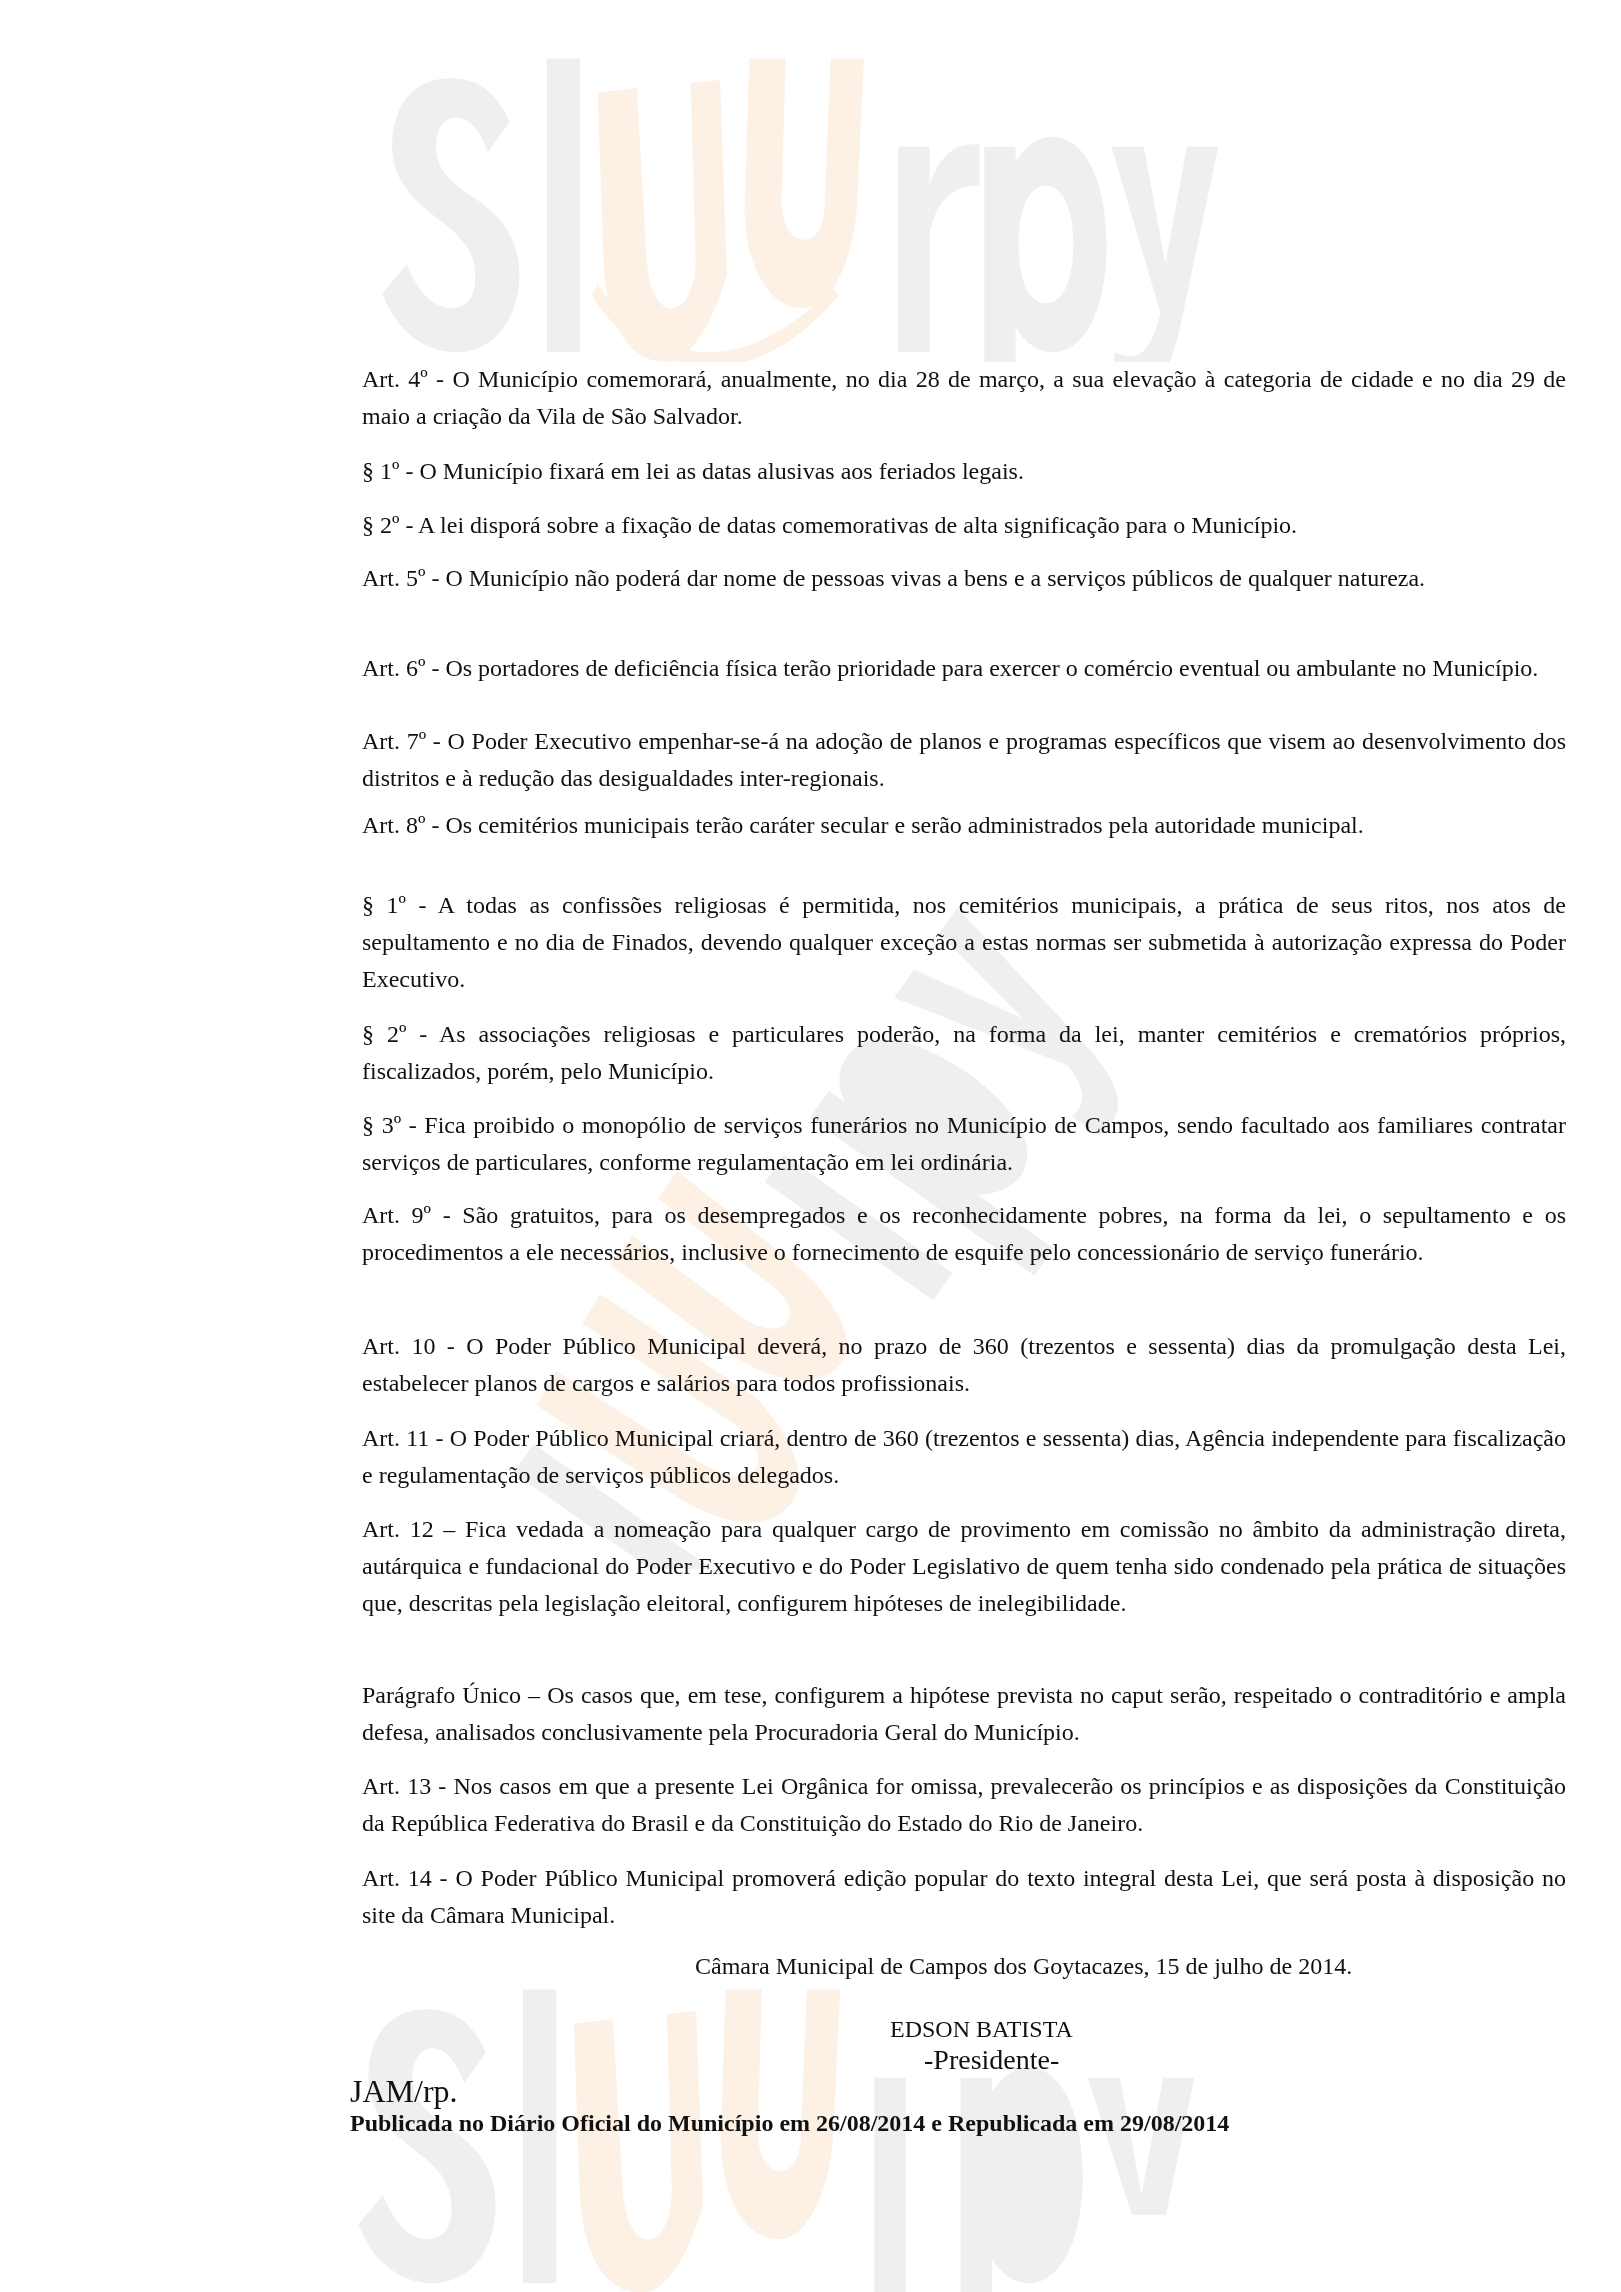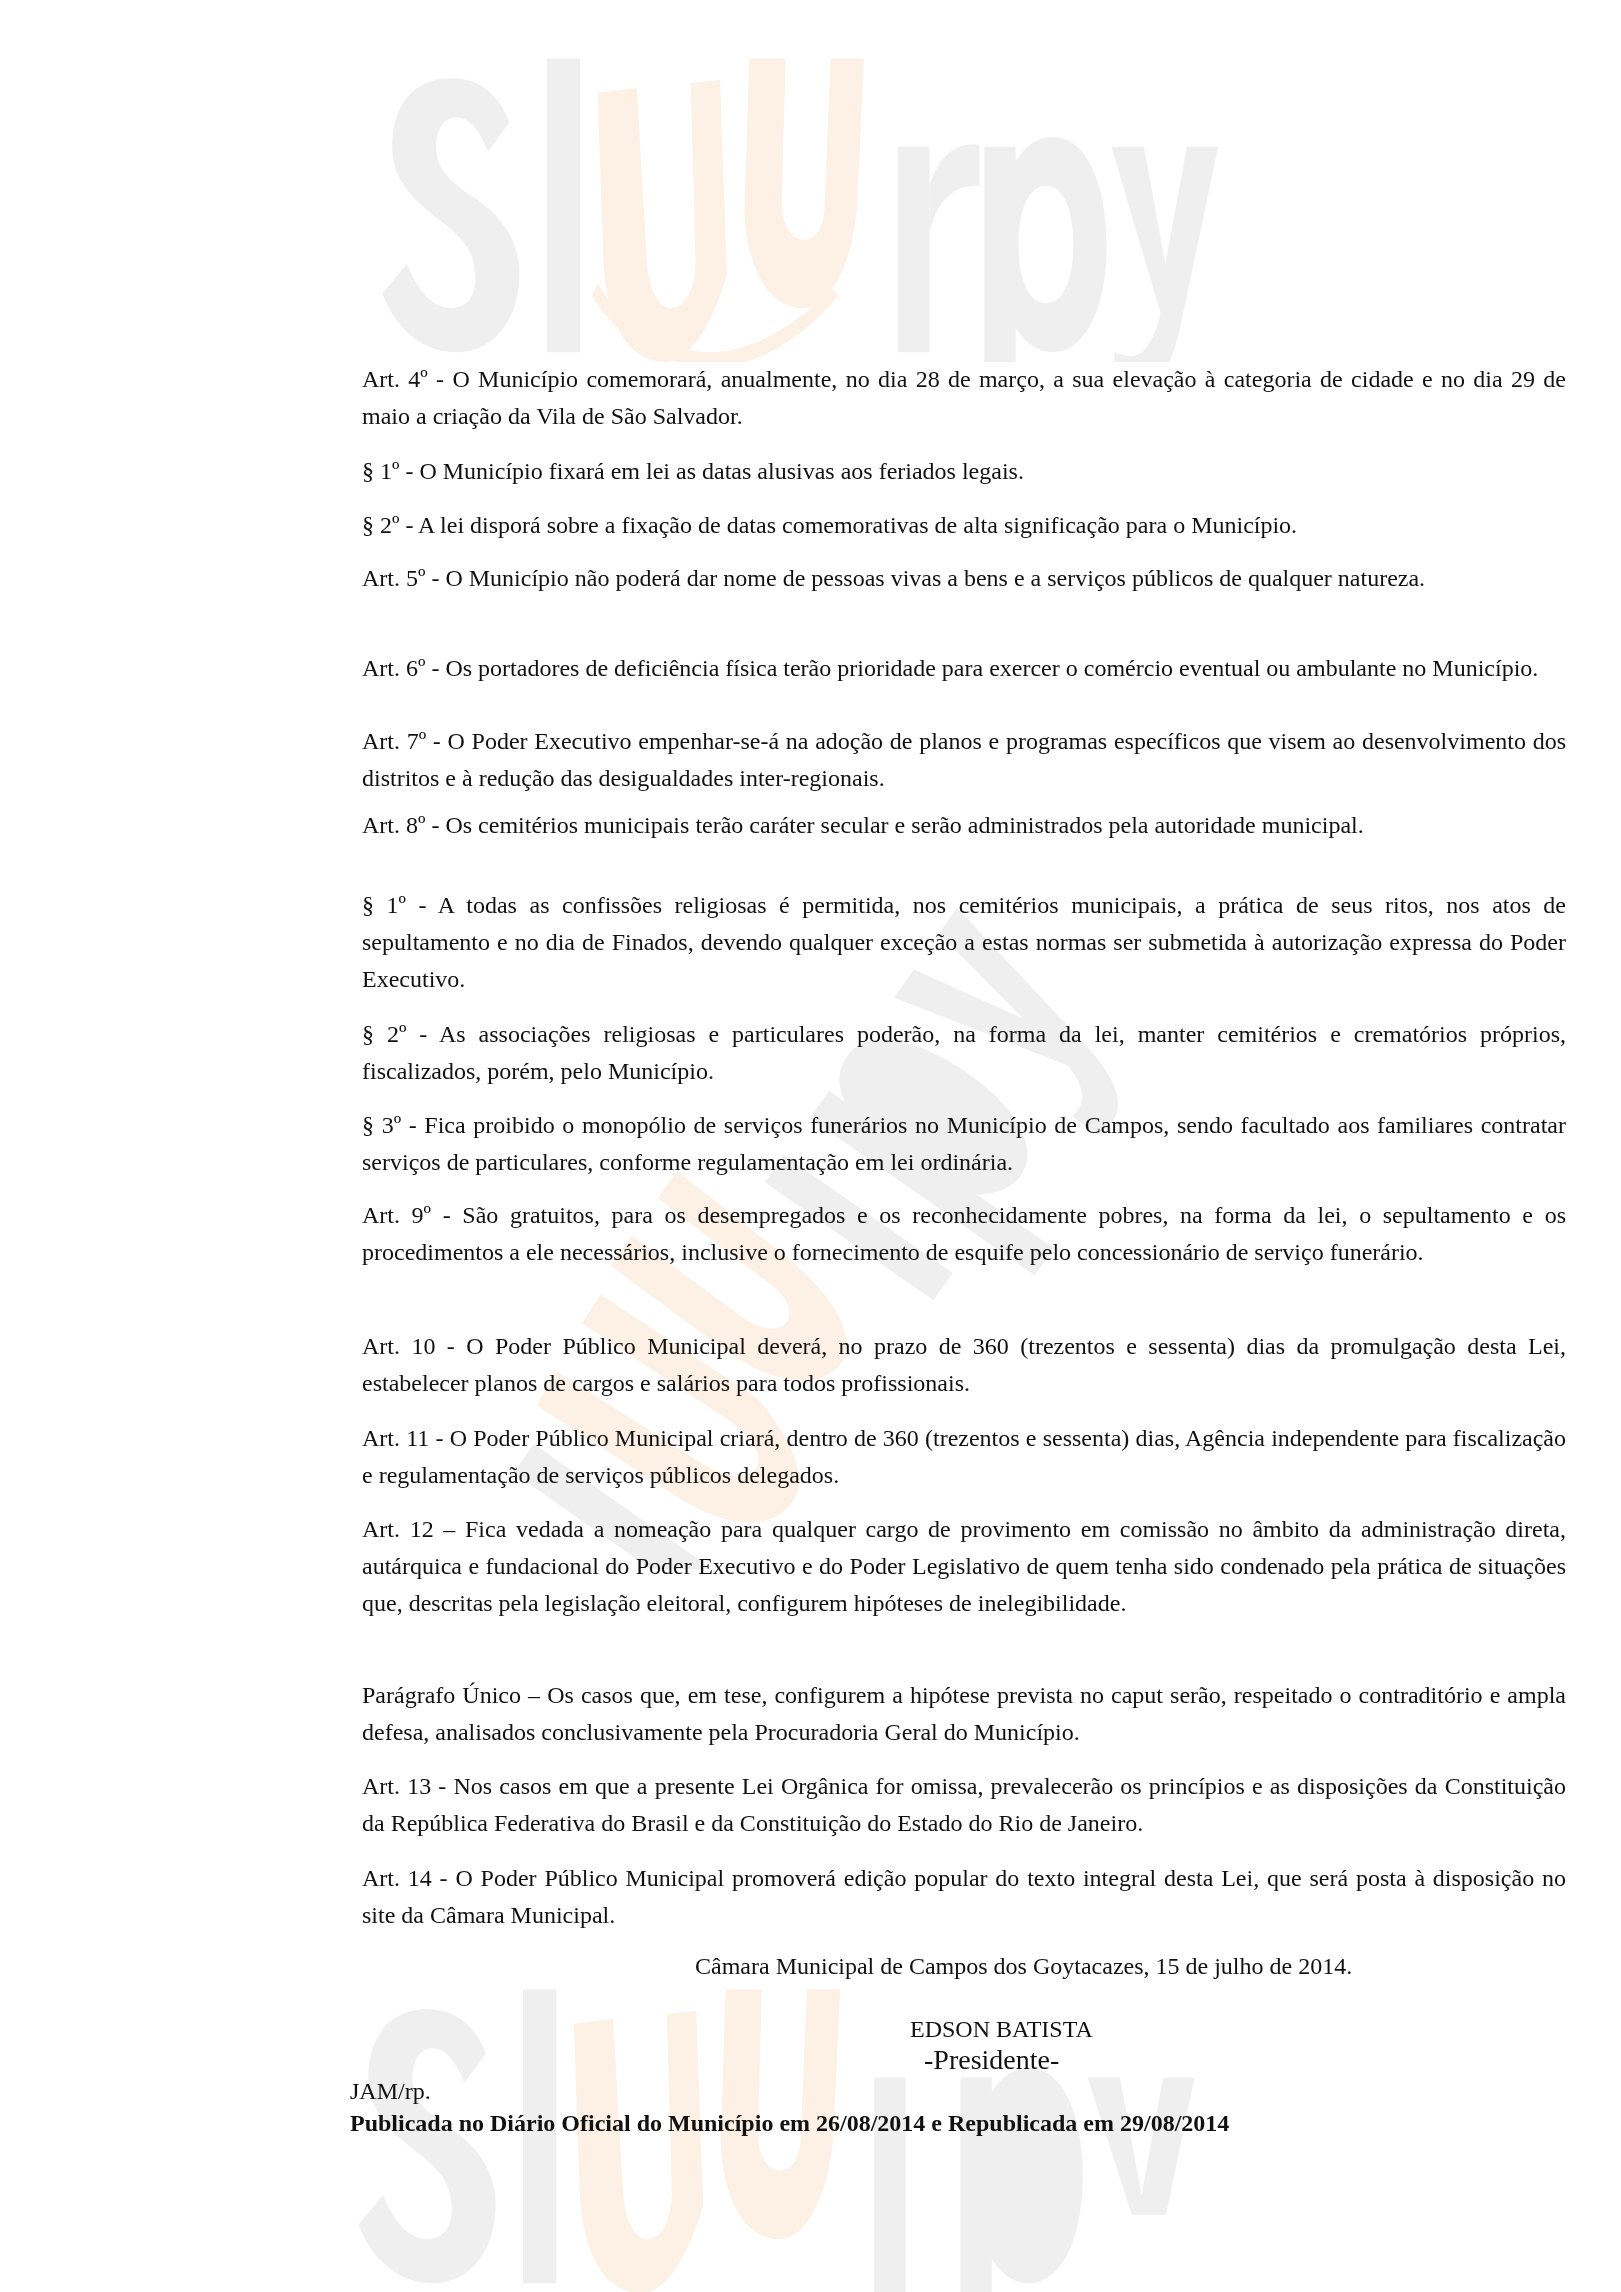--- a/index.html
+++ b/index.html
@@ -5,23 +5,23 @@
   html, body { margin: 0; padding: 0; background: #ffffff; }
   body { width: 1621px; height: 2293px; position: relative; overflow: hidden;
          font-family: "Liberation Serif", "DejaVu Serif", serif; color: #111; }
   .wm { position: absolute; pointer-events: none; z-index: 0; }
   .wm .g { fill: #efefef; }
   .wm .o { fill: #fdf0e5; }
   .page { position: absolute; left: 350px; top: 349px; width: 1204px; z-index: 1; }
   .para { position: absolute; left: 0; width: 1204px; font-size: 24px; line-height: 37px;
           text-align: justify; margin: 12px; }
   .date-line { position: absolute; left: 345px; font-size: 24px; line-height: 37px; white-space: nowrap; }
-  .sig-name { position: absolute; left: 540px; font-size: 24px; line-height: 31px; white-space: nowrap; margin-left: 20px; }
+  .sig-name { position: absolute; left: 540px; font-size: 24px; line-height: 31px; white-space: nowrap; }
   .sig-role { position: absolute; left: 574px; font-size: 28px; line-height: 31px; white-space: nowrap; }
-  .initials { position: absolute; left: 0; font-size: 24px; line-height: 31px; white-space: nowrap; }
+  .initials { position: absolute; left: 0; font-size: 32px; line-height: 31px; white-space: nowrap; }
   .pub { position: absolute; left: 0; font-size: 24px; line-height: 31px; font-weight: bold; white-space: nowrap; }
 </style>
 </head>
 <body>
 
 <svg class="wm" style="left:372px;top:39px" width="882" height="323" viewBox="0 0 900 330">
   <g>
     <path class="g" d="M80,40 C40,40 20,70 20,110 C20,150 50,170 75,190 C100,210 105,225 105,245 C105,265 95,275 80,275 C60,275 45,255 35,230 L10,260 C25,300 55,320 85,320 C125,320 150,285 150,240 C150,200 125,175 100,160 C75,142 65,130 65,110 C65,90 75,80 85,80 C100,80 110,95 118,115 L140,85 C128,55 108,40 80,40 Z"></path>
     <rect class="g" x="178" y="20" width="34" height="300"></rect>
     <path class="o" d="M230,55 L270,50 L280,225 C282,255 292,275 305,275 C320,275 330,255 330,225 L325,45 L355,42 L362,240 C345,300 320,330 300,330 C260,330 240,290 236,230 Z"></path>

